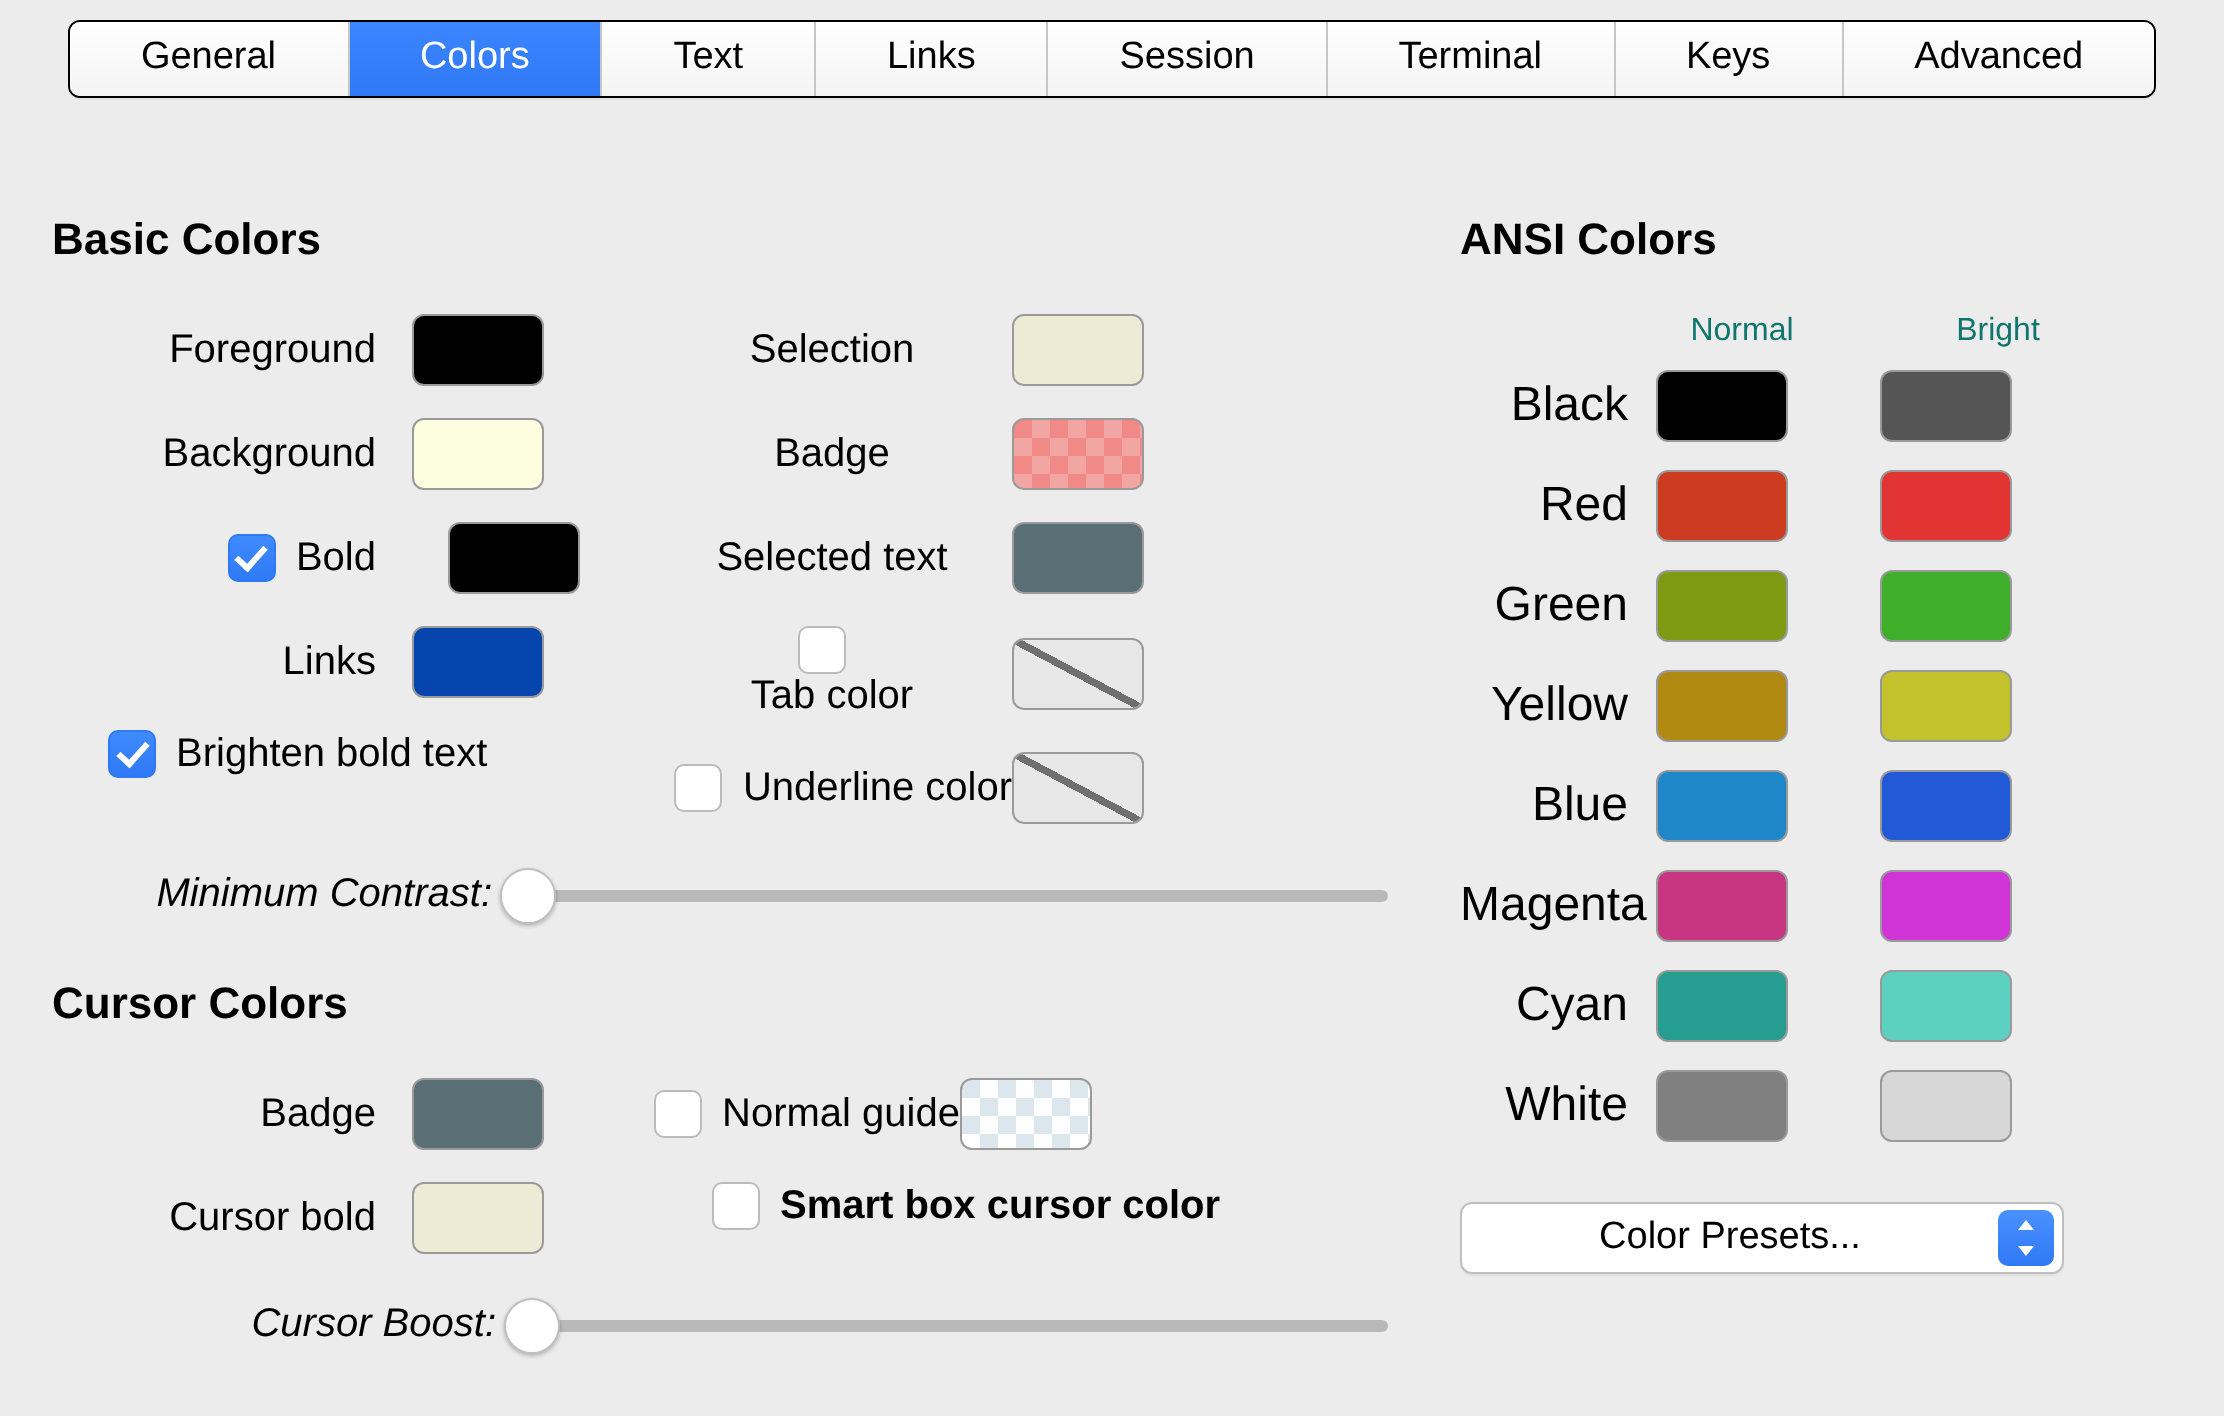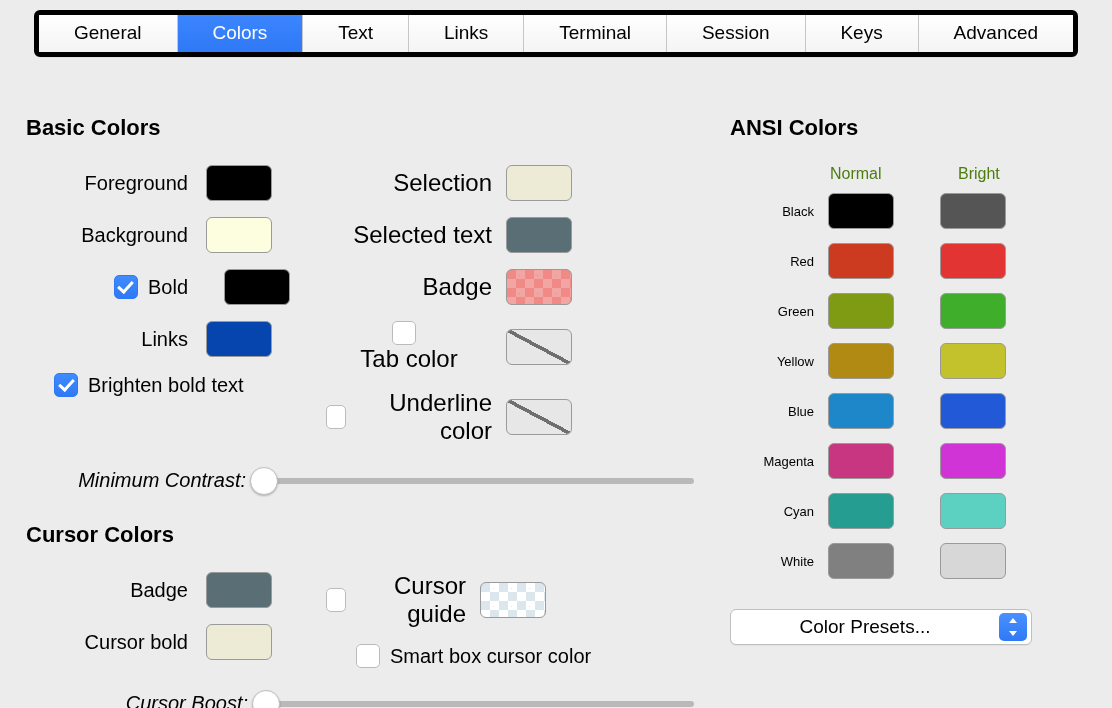--- a/index.html
+++ b/index.html
@@ -10,21 +10,21 @@
     font-size: 18px;
     color: #000;
     width: 1112px;
     height: 708px;
     overflow: hidden;
   }
   
   .tabs {
     display: flex;
     margin: 10px 34px 0 34px;
-    border: 5px solid #000000;
+    border: 1px solid #000000;
     border-radius: 6px;
     overflow: hidden;
     background: #fff;
     box-shadow: 0 1px 0 rgba(0,0,0,.04);
   }
   .tab {
     flex: 1 1 auto;
     text-align: center;
     padding: 7px 0 8px 0;
     font-size: 19px;
@@ -93,21 +93,21 @@
     background-color: var(--c1);
   }
 
   
   .row {
     display: flex;
     align-items: center;
     margin-bottom: 16px;
   }
   .sub-left .label { width: 180px; text-align: right; padding-right: 18px; font-size: 20px;}
-  .sub-right .label { width: 180px; text-align: right; padding-right: 14px; font-size: 24px;}
+  .sub-right .label { width: 180px; text-align: center; font-size: 20px;}
 
   
   .chk {
     width: 24px; height: 24px;
     border: 1px solid #bbb;
     border-radius: 5px;
     background: #fff;
     display: inline-flex;
     align-items: center;
     justify-content: center;
@@ -155,24 +155,24 @@
   .sub-right { flex:1; }
 
   
   .chk-label-row { display:flex; align-items:center; margin-bottom: 12px; margin-top: 8px;}
   .chk-label-row .chk { margin-left: 28px; }
   .chk-label-row span.text { font-size: 20px; }
 
   
   .ansi-headers { display:flex; margin-bottom: 10px; }
   .ansi-headers .spacer { width: 100px; }
-  .ansi-headers .h { width: 82px; text-align:left; font-size: 16px; color:#4d7c0f; }
+  .ansi-headers .h { width: 82px; text-align:center; font-size: 16px; color:#0f766e; }
   .ansi-headers .gap { width: 46px; }
   .ansi-row { display:flex; align-items:center; margin-bottom: 14px; }
-  .ansi-label { width: 98px; text-align:right; padding-right: 14px; font-size: 13px;}
+  .ansi-label { width: 98px; text-align:right; padding-right: 14px; font-size: 24px;}
   .ansi-sw { width: 66px; height: 36px; border:1px solid #9a9a9a; border-radius:6px; }
   .ansi-gap { width: 46px; }
 
   
   .preset {
     display:flex; align-items:center;
     margin-top: 30px;
     width: 302px;
     height: 36px;
     background:#fff;
@@ -209,22 +209,22 @@
   .bold-chk-wrap .text{font-size:20px;}
 </style>
 </head>
 <body>
 
 <div class="tabs" id="tab-bar">
     <div class="tab">General</div>
     <div class="tab selected">Colors</div>
     <div class="tab">Text</div>
     <div class="tab">Links</div>
+    <div class="tab">Session</div>
     <div class="tab">Terminal</div>
-    <div class="tab">Session</div>
     <div class="tab">Keys</div>
     <div class="tab">Advanced</div>
   </div>
 
 <div class="content">
 
   <div class="left-col">
     <h2 class="section">Basic Colors</h2>
 
     <div class="sub-cols">
@@ -254,26 +254,26 @@
           <span class="text">Brighten bold text</span>
         </div>
       </div>
 
       <div class="sub-right">
         <div class="row">
           <div class="label">Selection</div>
           <div class="swatch" id="sw-sel" style="background: rgb(237, 234, 213);"></div>
         </div>
         <div class="row">
+          <div class="label">Badge</div>
+          <div class="swatch checker-pink"></div>
+        </div>
+        <div class="row">
           <div class="label">Selected text</div>
           <div class="swatch" id="sw-seltext" style="background: rgb(89, 110, 117);"></div>
-        </div>
-        <div class="row">
-          <div class="label">Badge</div>
-          <div class="swatch checker-pink"></div>
         </div>
         <div class="row">
           <div class="label" style="display:flex;justify-content:flex-end;align-items:center;flex-direction:column;">
             <span class="chk" id="chk-tab"></span>
             <span>Tab color</span>
           </div>
           <div class="swatch diag" style="background:#e7e7e7;"></div>
         </div>
         <div class="row">
           <div class="label" style="display:flex;justify-content:flex-end;align-items:center;">
@@ -301,28 +301,28 @@
         </div>
         <div class="row">
           <div class="label">Cursor bold</div>
           <div class="swatch" id="sw-ctext" style="background: rgb(237, 234, 213);"></div>
         </div>
       </div>
       <div class="sub-right cursor-right">
         <div class="row">
           <div class="label" style="display:flex;justify-content:flex-end;align-items:center;">
             <span class="chk" id="chk-guide"></span>
-            <span>Cursor guide</span>
+            <span>Normal guide</span>
           </div>
           <div class="swatch checker-blue"></div>
         </div>
         <div class="row">
           <div style="display:flex;align-items:center;">
             <span class="chk" id="chk-smart" style="margin-left:30px;"></span>
-            <span style="font-size:20px;">Smart box cursor color</span>
+            <span style="font-size:20px;font-weight:bold;">Smart box cursor color</span>
           </div>
         </div>
       </div>
     </div>
     <div class="slider-row">
       <div class="slider-label slider-cursor">Cursor Boost:</div>
       <div class="slider">
         <div class="thumb"></div>
       </div>
     </div>

